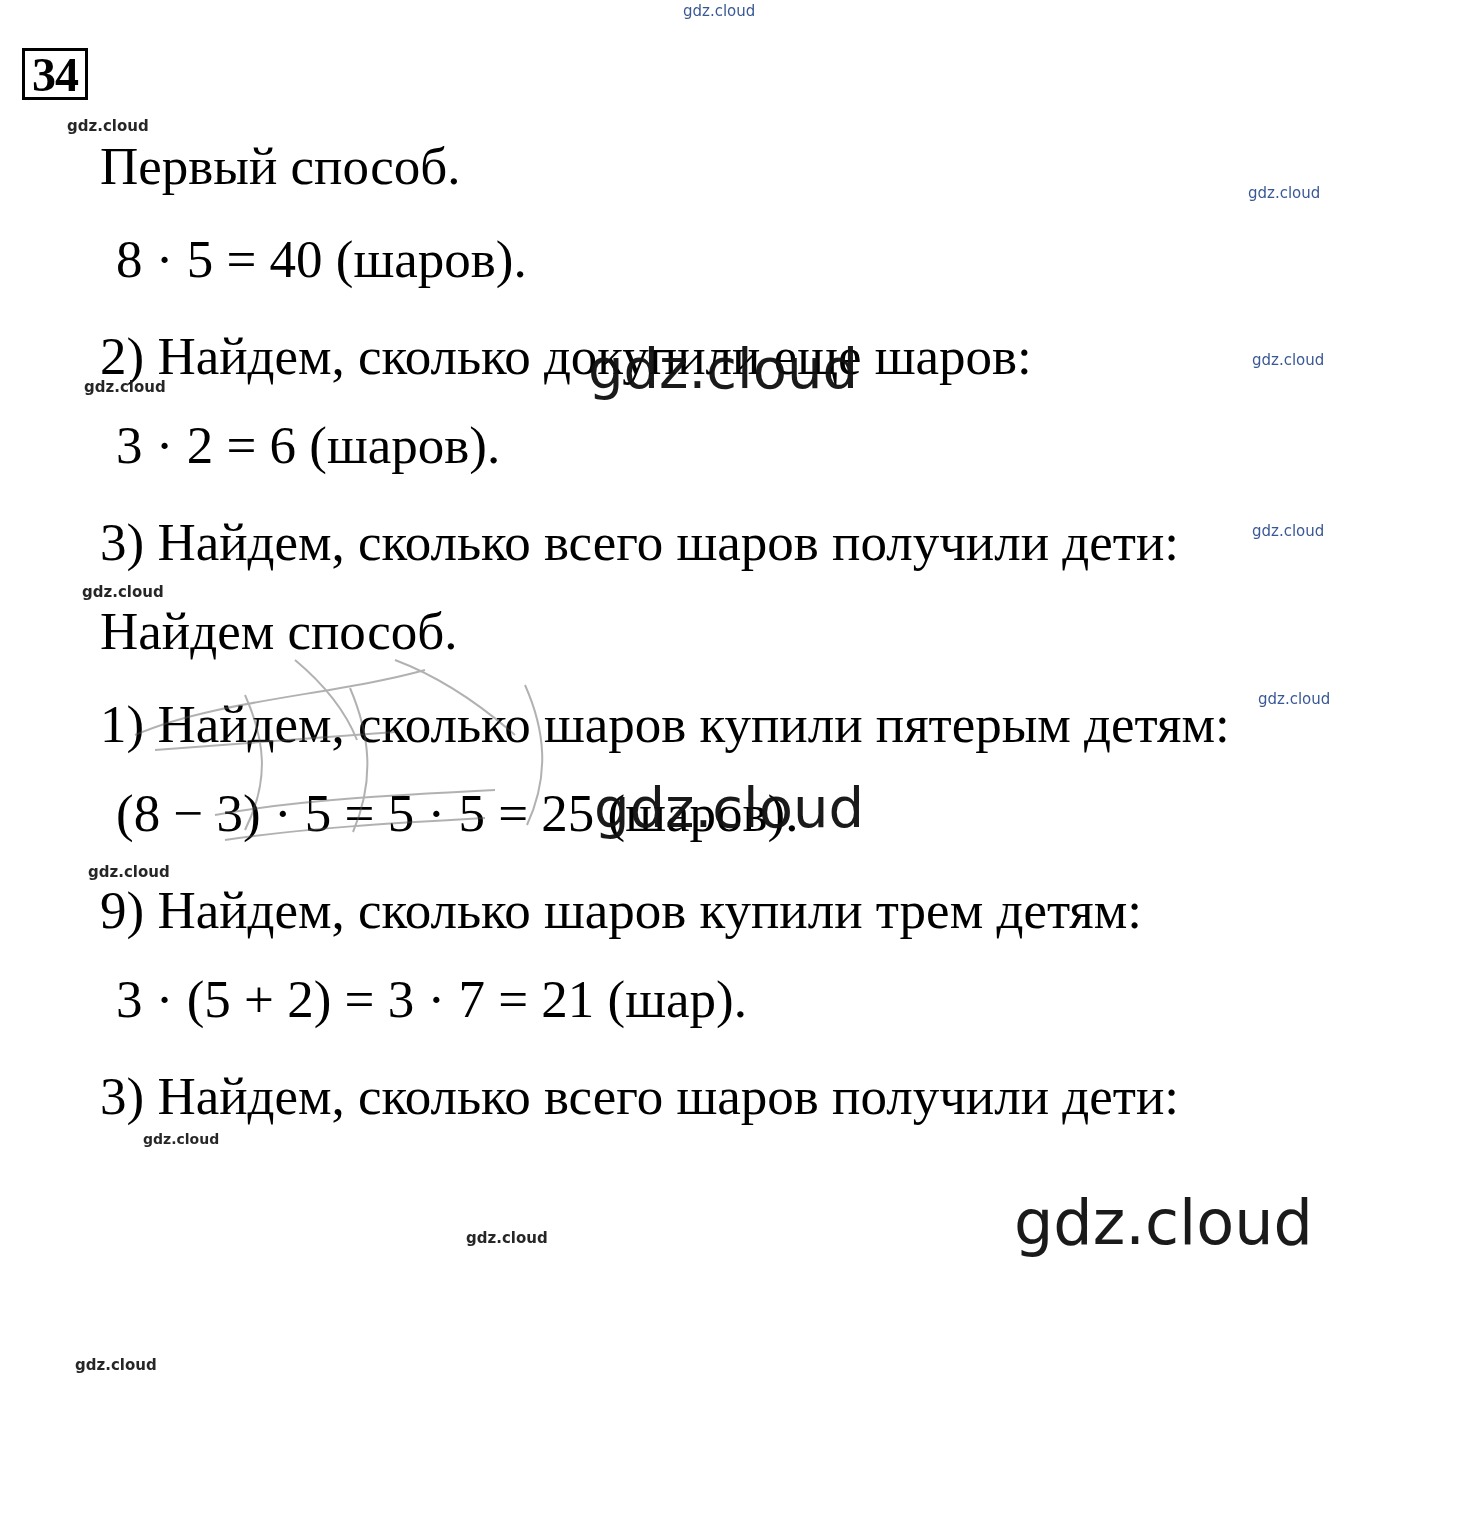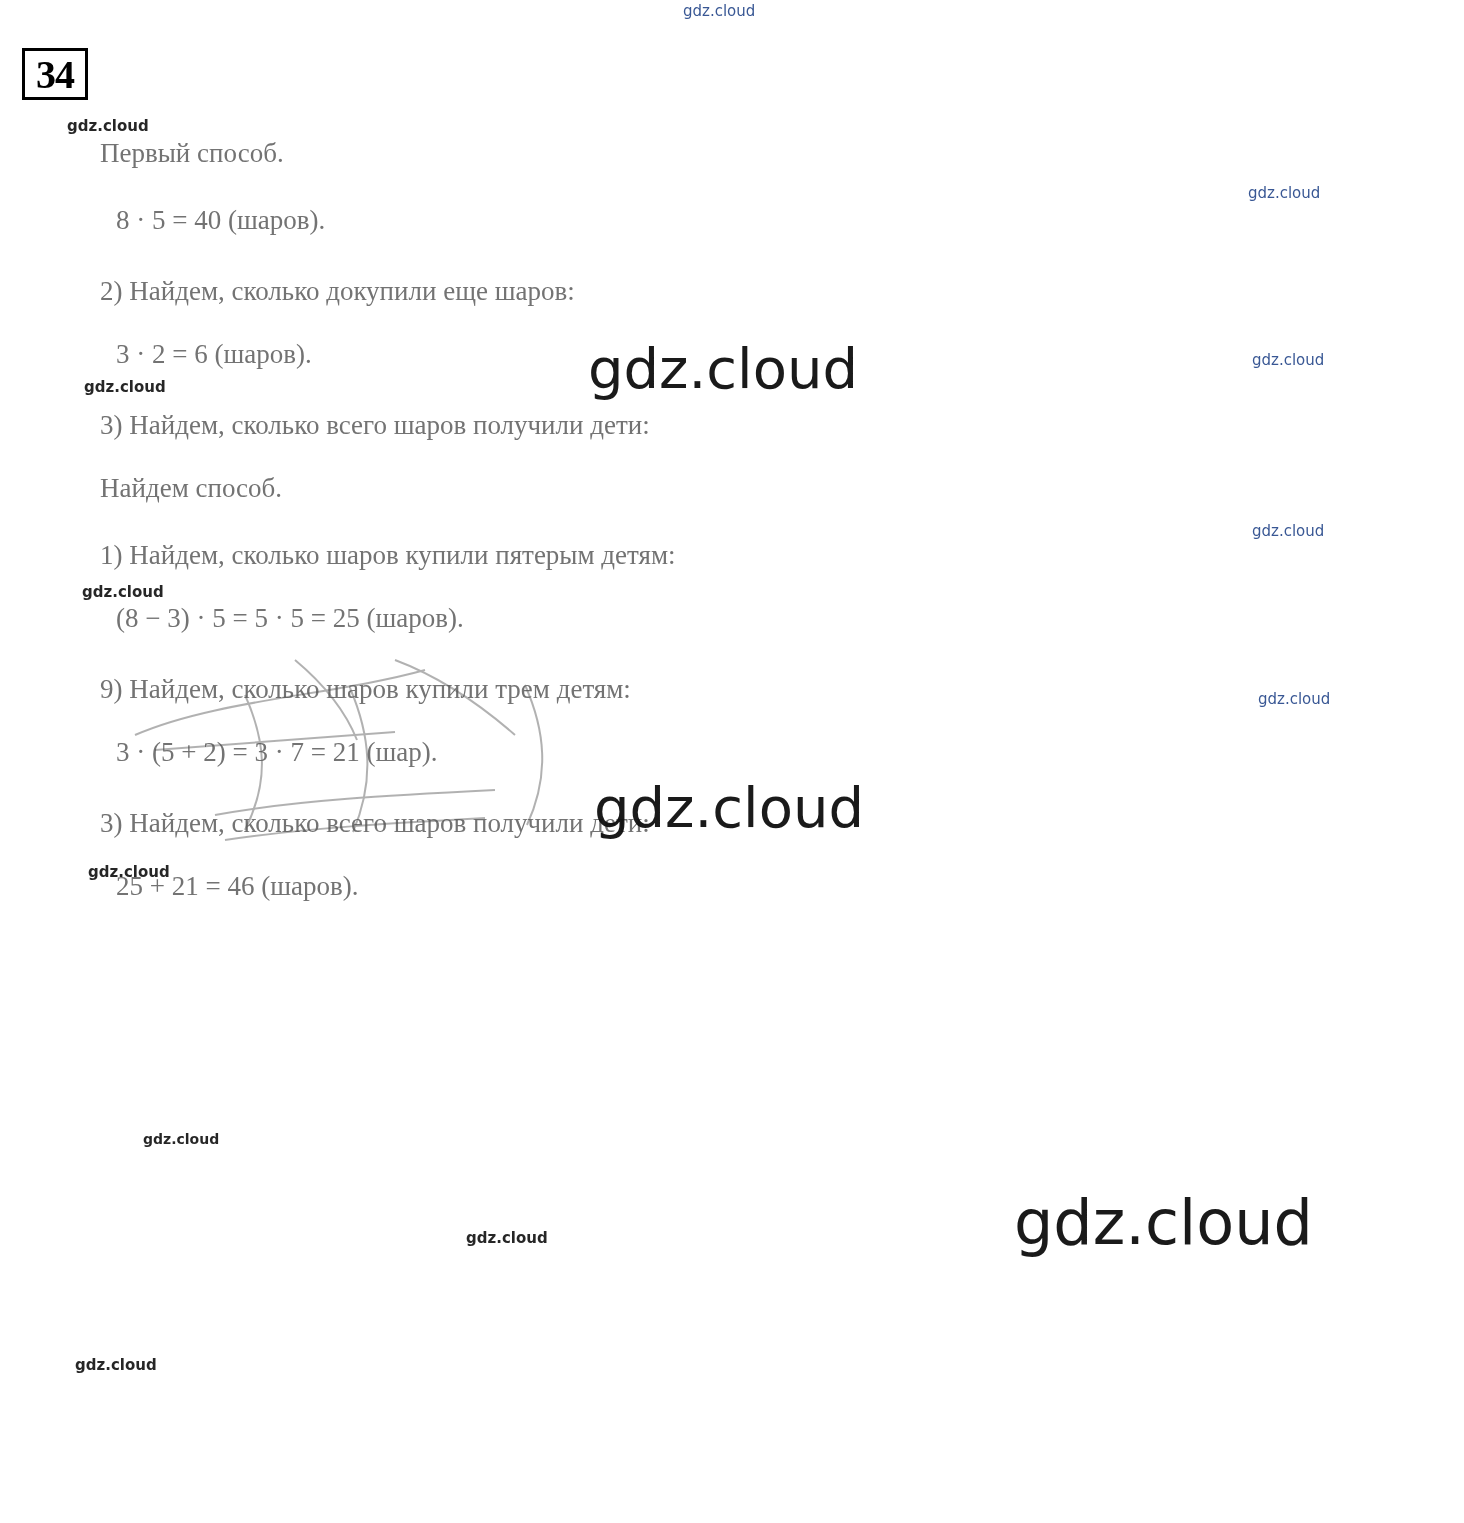--- a/index.html
+++ b/index.html
@@ -21,39 +21,39 @@
     position: absolute;
     left: 22px;
     top: 48px;
     width: 66px;
     height: 52px;
     border: 3px solid #000;
     box-sizing: border-box;
     display: flex;
     align-items: center;
     justify-content: center;
-    font-size: 40px;
+    font-size: 48px;
     font-weight: bold;
     font-family: "Liberation Serif", serif;
     letter-spacing: -1px;
   }
 
   
   .solution {
     position: absolute;
     left: 100px;
     top: 140px;
     width: 1320px;
   }
   .line {
-    font-size: 27px;
+    font-size: 53px;
     line-height: 1.0;
     white-space: pre;
     font-family: "Liberation Serif", serif;
-    color: #737373;
+    color: #000000;
   }
   .line.heading { margin-bottom: 40px; }
   .step  { margin-bottom: 36px; }
   .calc  { margin-bottom: 44px; padding-left: 4px; margin-left: 12px; }
   .gap-lg { margin-bottom: 52px; }
 
   
   .wm {
     position: absolute;
     color: #2f4f8f;
@@ -103,21 +103,20 @@
 
   <div class="line heading">Найдем способ.</div>
 
   <div class="line step">1) Найдем, сколько шаров купили пятерым детям:</div>
   <div class="line calc">(8 − 3) · 5 = 5 · 5 = 25 (шаров).</div>
 
   <div class="line step">9) Найдем, сколько шаров купили трем детям:</div>
   <div class="line calc">3 · (5 + 2) = 3 · 7 = 21 (шар).</div>
 
   <div class="line step">3) Найдем, сколько всего шаров получили дети:</div>
-  <div class="line calc gap-lg">25 + 21 = 46 (шаров).</div>
 
 </div>
 
 <svg class="scribble" style="left:95px; top:640px; width:640px; height:230px;" viewBox="0 0 640 230" xmlns="http://www.w3.org/2000/svg">
   <g stroke="#555" fill="none" stroke-width="2">
     <path d="M40 95 C 120 60, 240 55, 330 30"></path>
     <path d="M60 110 L 300 92"></path>
     <path d="M150 55 C 170 100, 175 140, 150 190"></path>
     <path d="M255 48 C 275 95, 280 140, 258 192"></path>
     <path d="M430 45 C 450 90, 455 135, 432 185"></path>

